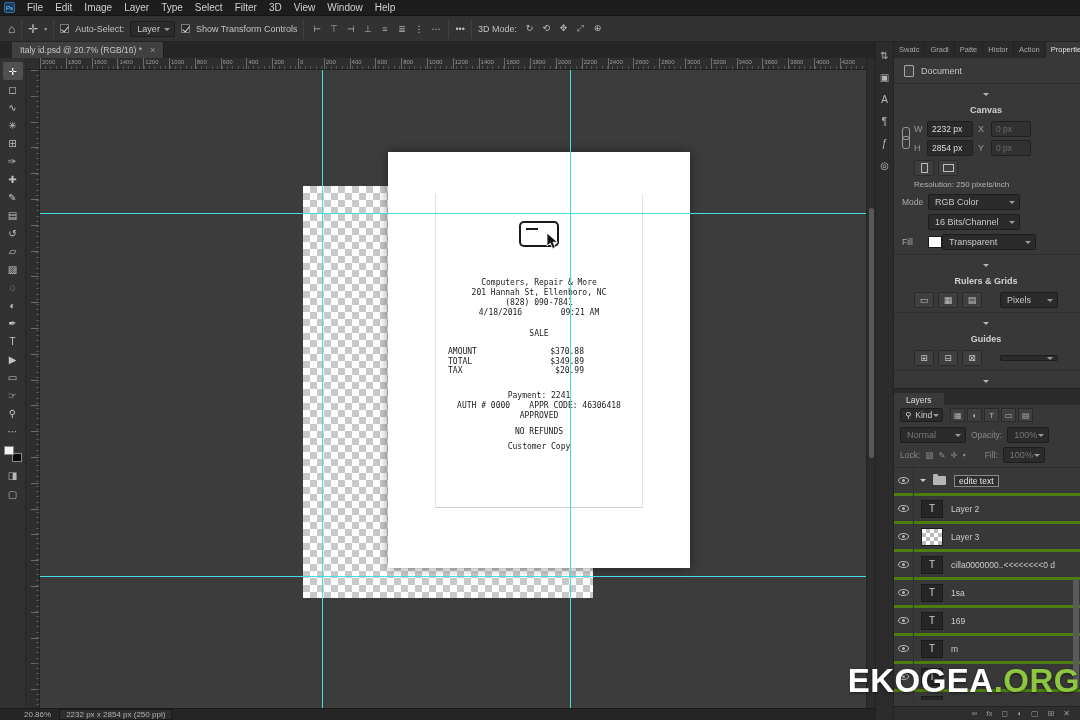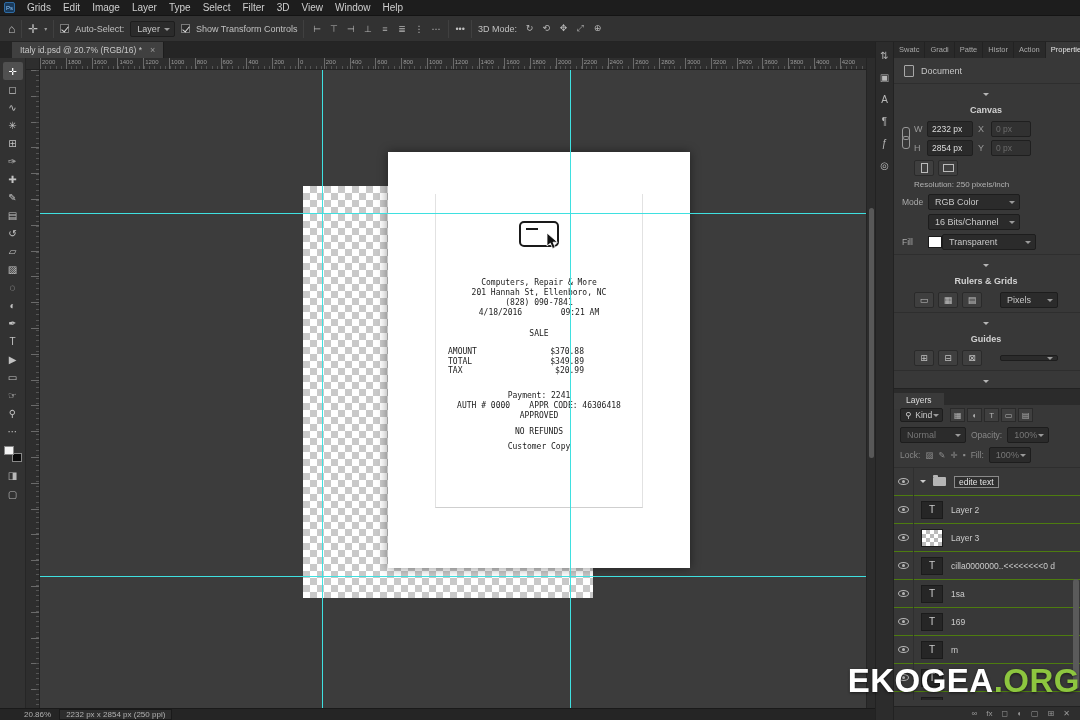--- a/index.html
+++ b/index.html
@@ -147,21 +147,21 @@
     border-radius:2px; padding:1px 10px 1px 4px; position:relative; font-size:8.5px; color:#ccc; }
   .kindbox::after { content:""; position:absolute; right:3px; top:50%; margin-top:-1px;
     border:3px solid transparent; border-top-color:#9a9a9a; }
   .f-ico { width:15px; height:14px; background:#3f3f3f; border:1px solid #2a2a2a; color:#b5b5b5;
     font-size:8px; display:flex; align-items:center; justify-content:center; }
   .lblend { display:flex; align-items:center; gap:5px; padding:2px 6px; font-size:8.5px; color:#888; }
   .llock { display:flex; align-items:center; gap:5px; padding:2px 6px 4px 6px; font-size:8.5px; color:#888;
     border-bottom:1px solid #2e2e2e; }
   .l-ico { color:#8d8d8d; font-size:8.5px; }
   .layer-list { position:relative; overflow:hidden; height:232px; }
-  .layer-row { display:flex; align-items:center; height:28px; border-bottom:1px solid #4d7c0f; }
+  .layer-row { display:flex; align-items:center; height:28px; border-bottom:3px solid #4d7c0f; }
   .eyewrap { width:20px; height:28px; border-right:1px solid #2f2f2f; display:flex; align-items:center; justify-content:center; }
   .eye { width:11px; height:7px; border:1px solid #b5b5b5; border-radius:50%; position:relative; }
   .eye::after { content:""; position:absolute; left:3px; top:1px; width:3px; height:3px; border-radius:50%; background:#b5b5b5; }
   .chev { display:none; width:0; height:0; border:3.5px solid transparent; border-top-color:#ccc; margin:3px 0 0 6px; }
   .layer-row.t-group .chev { display:inline-block; }
   .folder { display:none; position:relative; width:13px; height:9px; background:#b5b5b5; border-radius:1px; margin-left:7px; }
   .folder::before { content:""; position:absolute; top:-2px; left:0; width:5px; height:2px; background:#b5b5b5; border-radius:1px 1px 0 0; }
   .layer-row.t-group .folder { display:inline-block; }
   .thumb { width:22px; height:18px; margin-left:7px; background:#262626; border:1px solid #1b1b1b;
     color:#ccc; font-size:10px; display:flex; align-items:center; justify-content:center; }
@@ -187,21 +187,21 @@
   .watermark { position:absolute; right:0px; top:662px; z-index:60; font-size:33px; font-weight:bold;
     letter-spacing:0.5px; color:#ffffff; text-shadow:0 1px 3px rgba(0,0,0,0.55); white-space:nowrap; }
 </style>
 </head>
 <body>
 
 <div class="menubar">
   <div class="pslogo">Ps</div>
   <div style="display:flex;">
 
-  <span class="mitem">Grids</span>
+  <span class="mitem">File</span>
       <span class="mitem">Edit</span>
       <span class="mitem">Image</span>
       <span class="mitem">Layer</span>
       <span class="mitem">Type</span>
       <span class="mitem">Select</span>
       <span class="mitem">Filter</span>
       <span class="mitem">3D</span>
       <span class="mitem">View</span>
       <span class="mitem">Window</span>
       <span class="mitem">Help</span>
@@ -493,21 +493,21 @@
     </div>
     <div class="llock">
       <span>Lock:</span>
       <span style="display:flex;gap:5px">
 
       <span class="l-ico">▨</span>
           <span class="l-ico">✎</span>
           <span class="l-ico">✛</span>
           <span class="l-ico">▪</span>
         </span>
-      <span style="">Fill:</span>
+      <span style="margin-left:14px">Fill:</span>
       <span class="dd gray" style="width:42px">100%</span>
     </div>
     <div class="layer-list">
 
     <div class="layer-row t-group">
           <span class="eyewrap">
             <span class="eye"></span>
           </span>
           <span class="chev"></span>
           <span class="folder"></span>

